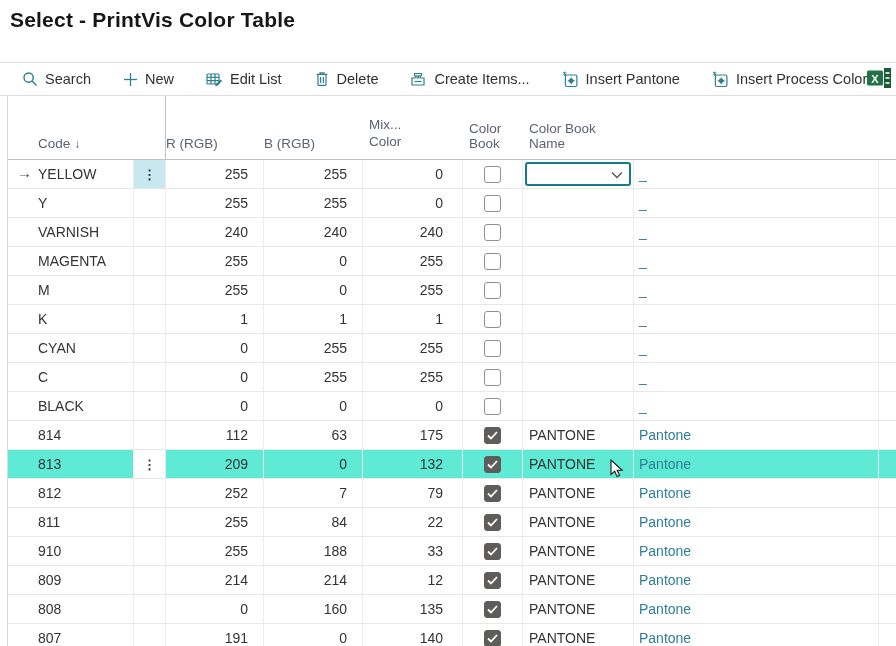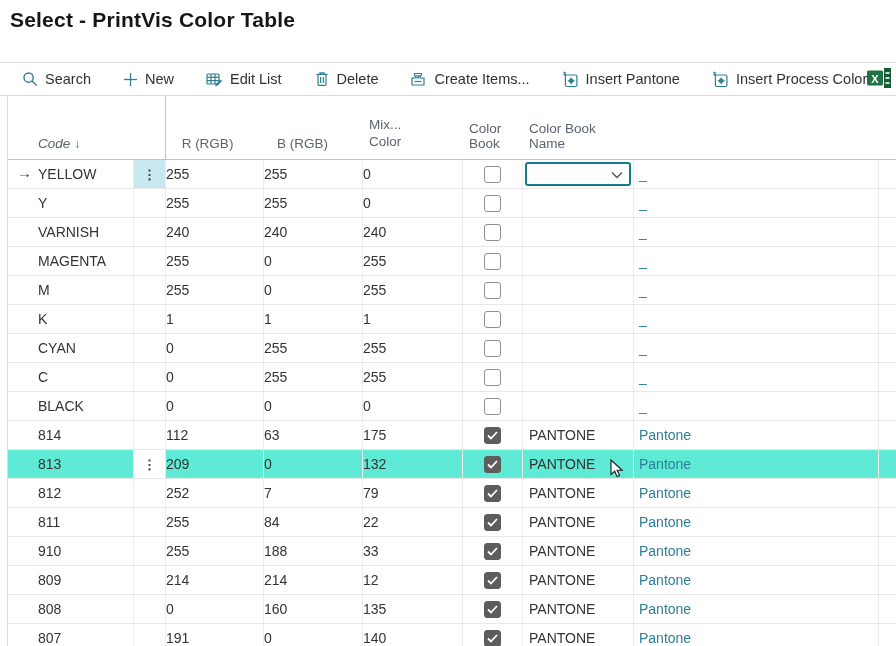--- a/index.html
+++ b/index.html
@@ -21,36 +21,36 @@
   .excel-btn { position:absolute; right:4px; top:5px; width:26px; height:24px;
     display:flex; align-items:center; justify-content:center; cursor:pointer; }
 
   
   .grid { position:absolute; left:7px; top:96px; width:889px; border-left:1px solid #d9d9d9; }
   .gcols { display:grid; grid-template-columns:126px 32px 98px 99px 100px 60px 111px 245px 1fr; }
 
   .grid-header { height:64px; position:relative; border-bottom:1px solid #c4c2c0;
     font-size:13.5px; color:#5c6370; }
   .grid-header > div { display:flex; align-items:flex-end; padding-bottom:9px; }
-  .h-code { padding-left:30px;font-style:italic; }
+  .h-code { padding-left:30px; }
   .h-menu { border-right:1px solid #c4c2c0; height:64px; }
-  .h-num  { justify-content:center; padding-right:15px; }
+  .h-num  { justify-content:flex-start; padding-right:15px; }
   .h-b    { padding-right:22px; }
   .h-mix  { padding-left:6px; line-height:1.3; }
   .h-book { padding-left:6px; }
   .h-bookname { padding-left:6px; }
   .sort-arrow { font-size:12px; margin-left:4px; color:#5c6370; }
 
   .grid-body { width:889px; }
   .grid-row { height:29px; border-bottom:1px solid #e8e8e8; font-size:14px; color:#333; }
   .grid-row > div { display:flex; align-items:center; border-right:1px solid #ececec;
     height:100%; overflow:hidden; }
   .grid-row > div:last-child { border-right:none; }
   .c-code { padding-left:30px; position:relative; }
-  .c-num  { padding-right:15px; }
+  .c-num  { justify-content:flex-end; padding-right:15px; }
   .c-b    { padding-right:19px; }
   .c-mix  { justify-content:center; }
   .c-book { padding-left:6px; position:relative; }
   .c-bookname { padding-left:5px; color:#2f7e98; }
 
   .row-arrow { position:absolute; left:9px; top:4px; color:#474747; font-size:15px; display:none; }
   .grid-row.current .row-arrow { display:block; }
 
   .menu-dots { width:100%; height:100%; display:none; align-items:center; justify-content:center;
     color:#3b3b3b; font-size:13px; font-weight:700; letter-spacing:0; cursor:pointer;

